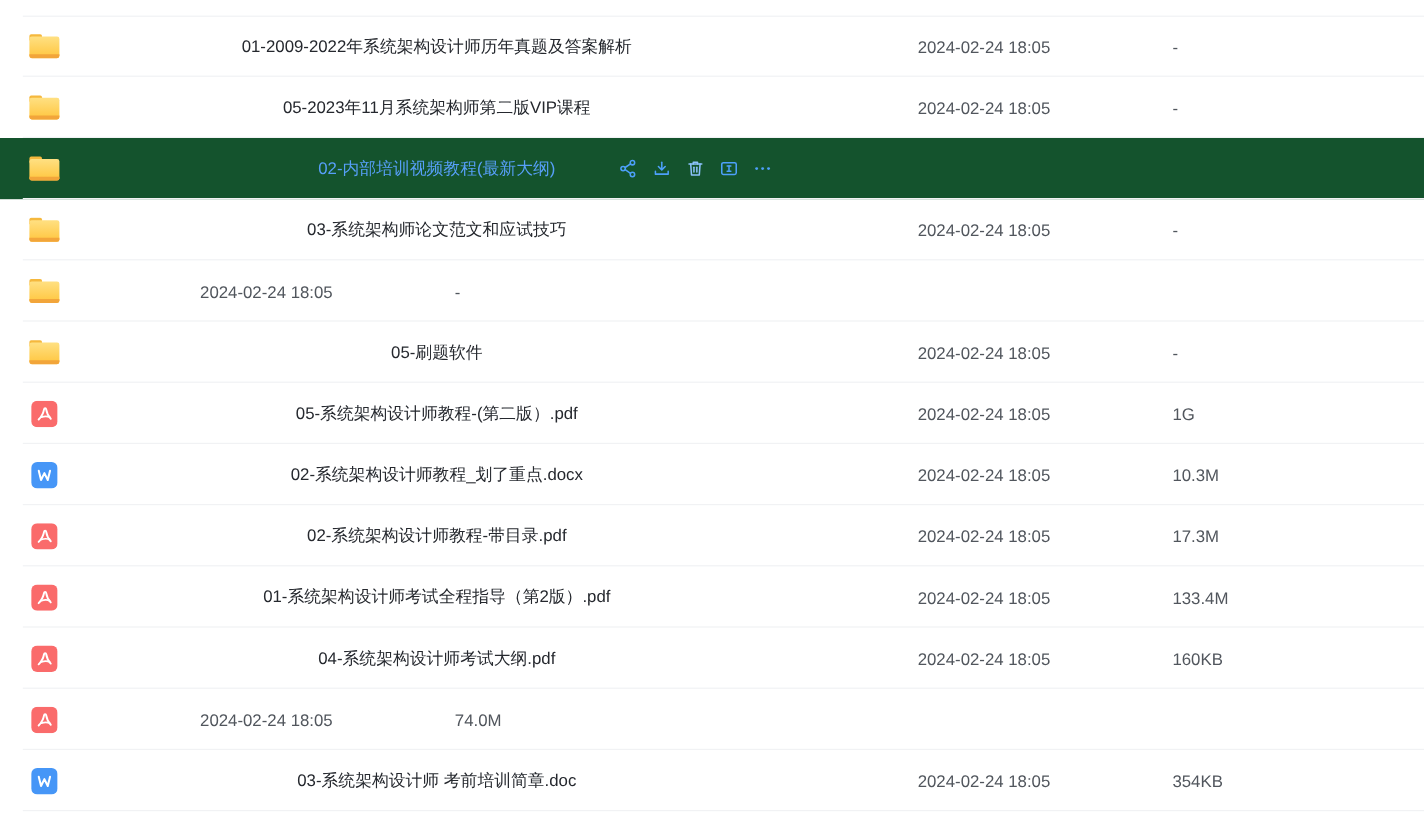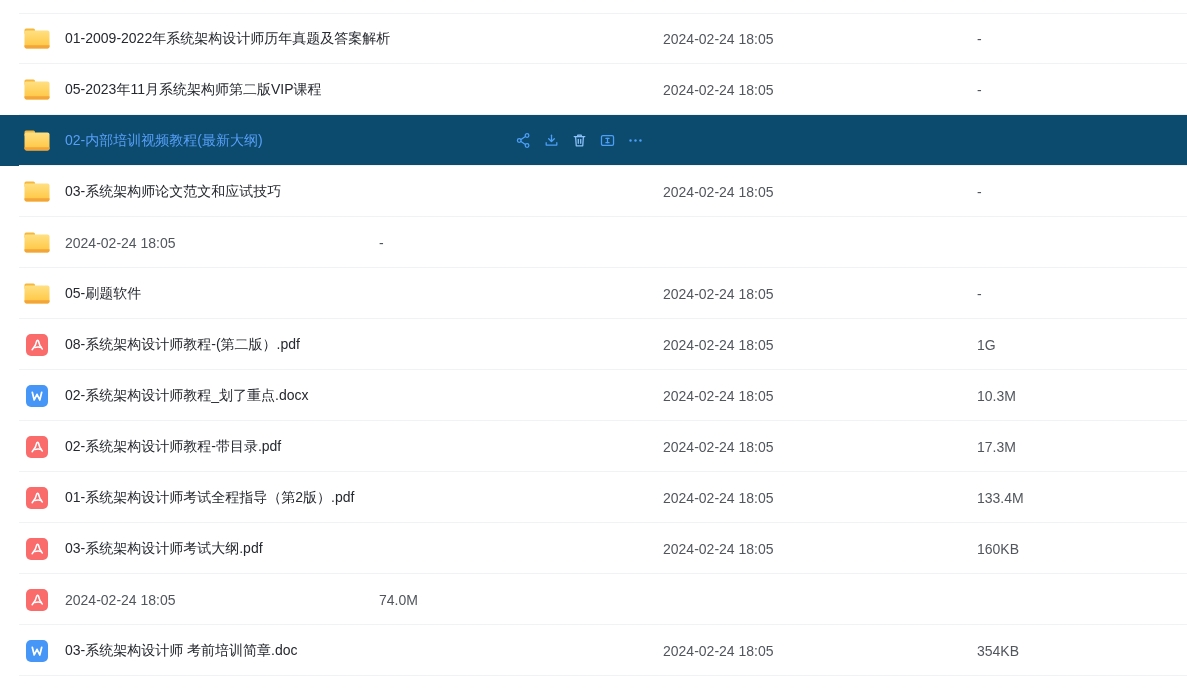--- a/index.html
+++ b/index.html
@@ -7,26 +7,26 @@
     width:1187px;height:700px;background:#ffffff;
     font-family:"Liberation Sans","DejaVu Sans",sans-serif;
     overflow:hidden;position:relative;
   }
   .file-list{position:relative;margin-top:13px;}
   .file-list::before{
     content:"";position:absolute;top:0;left:19px;right:0;height:1px;background:#f1f2f4;
   }
   .row{
     position:relative;height:51px;display:flex;align-items:center;
-    padding-left:24px;box-sizing:border-box;cursor:pointer;background:transparent;
+    padding-left:24px;box-sizing:border-box;cursor:pointer;background:transparent;text-align:center;
   }
   .row::after{
     content:"";position:absolute;bottom:0;left:19px;right:0;height:1px;background:#f1f2f4;
   }
-  .row.hover{background:#0c4a6e;}
+  .row.hover{background:#14532d;}
   .ficon{
     width:26px;height:22px;margin-right:15px;flex:none;
     display:flex;align-items:center;justify-content:center;
   }
   .name{
     flex:none;width:598px;font-size:14px;color:#25282e;
     white-space:nowrap;overflow:hidden;text-overflow:ellipsis;
   }
   .row.hover .name{color:#579ff8;}
   .date{flex:none;width:314px;font-size:14px;color:#51565d;}
@@ -213,21 +213,21 @@
   <div class="row">
     <span class="ficon">
 
       <svg class="i-pdf" width="22" height="22" viewBox="0 0 22 22">
         <rect x="0" y="0" width="22" height="22" rx="5" fill="#fa6b6b"></rect>
         <path d="M6.2 15.6 C8.4 13.5 10.1 10.4 10.7 7.2 C10.9 6 12.3 5.9 12.5 7.2 C13 10.3 14.5 13.2 16.3 15" fill="none" stroke="#ffffff" stroke-width="1.6" stroke-linecap="round"></path>
         <path d="M8.6 13.6 C10.8 12.8 13.4 12.8 15.3 13.5" fill="none" stroke="#ffffff" stroke-width="1.4" stroke-linecap="round"></path>
       </svg>
 
     </span>
-    <span class="name">08-系统架构设计师教程-(第二版）.pdf</span>
+    <span class="name">05-系统架构设计师教程-(第二版）.pdf</span>
     <span class="date">2024-02-24 18:05</span>
     <span class="size">1G</span>
 
   </div>
 
   <div class="row">
     <span class="ficon">
 
       <svg class="i-word" width="22" height="22" viewBox="0 0 22 22">
         <rect x="0" y="0" width="22" height="22" rx="5" fill="#4696f7"></rect>
@@ -275,21 +275,21 @@
   <div class="row">
     <span class="ficon">
 
       <svg class="i-pdf" width="22" height="22" viewBox="0 0 22 22">
         <rect x="0" y="0" width="22" height="22" rx="5" fill="#fa6b6b"></rect>
         <path d="M6.2 15.6 C8.4 13.5 10.1 10.4 10.7 7.2 C10.9 6 12.3 5.9 12.5 7.2 C13 10.3 14.5 13.2 16.3 15" fill="none" stroke="#ffffff" stroke-width="1.6" stroke-linecap="round"></path>
         <path d="M8.6 13.6 C10.8 12.8 13.4 12.8 15.3 13.5" fill="none" stroke="#ffffff" stroke-width="1.4" stroke-linecap="round"></path>
       </svg>
 
     </span>
-    <span class="name">03-系统架构设计师考试大纲.pdf</span>
+    <span class="name">04-系统架构设计师考试大纲.pdf</span>
     <span class="date">2024-02-24 18:05</span>
     <span class="size">160KB</span>
 
   </div>
 
   <div class="row">
     <span class="ficon">
 
       <svg class="i-pdf" width="22" height="22" viewBox="0 0 22 22">
         <rect x="0" y="0" width="22" height="22" rx="5" fill="#fa6b6b"></rect>

